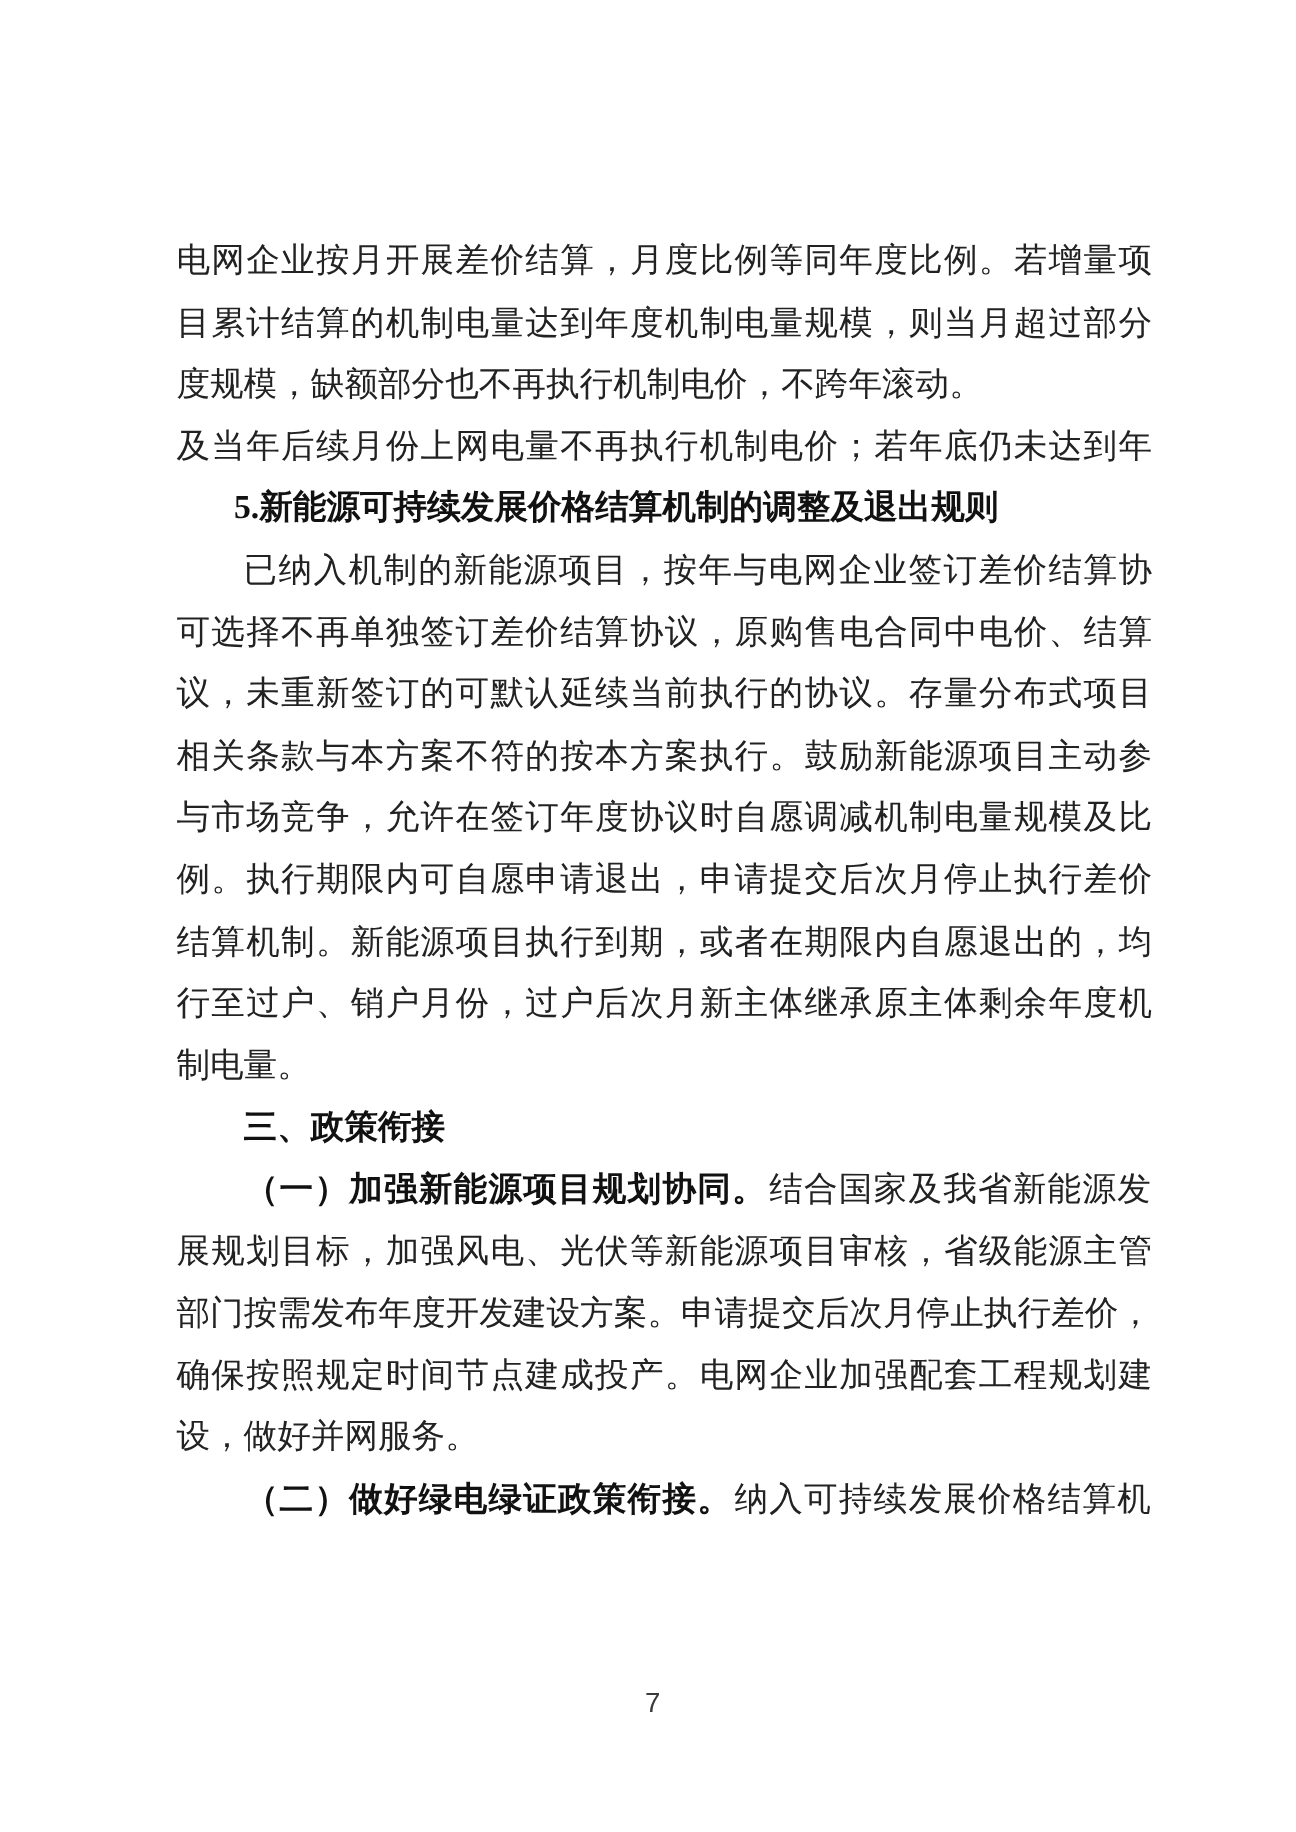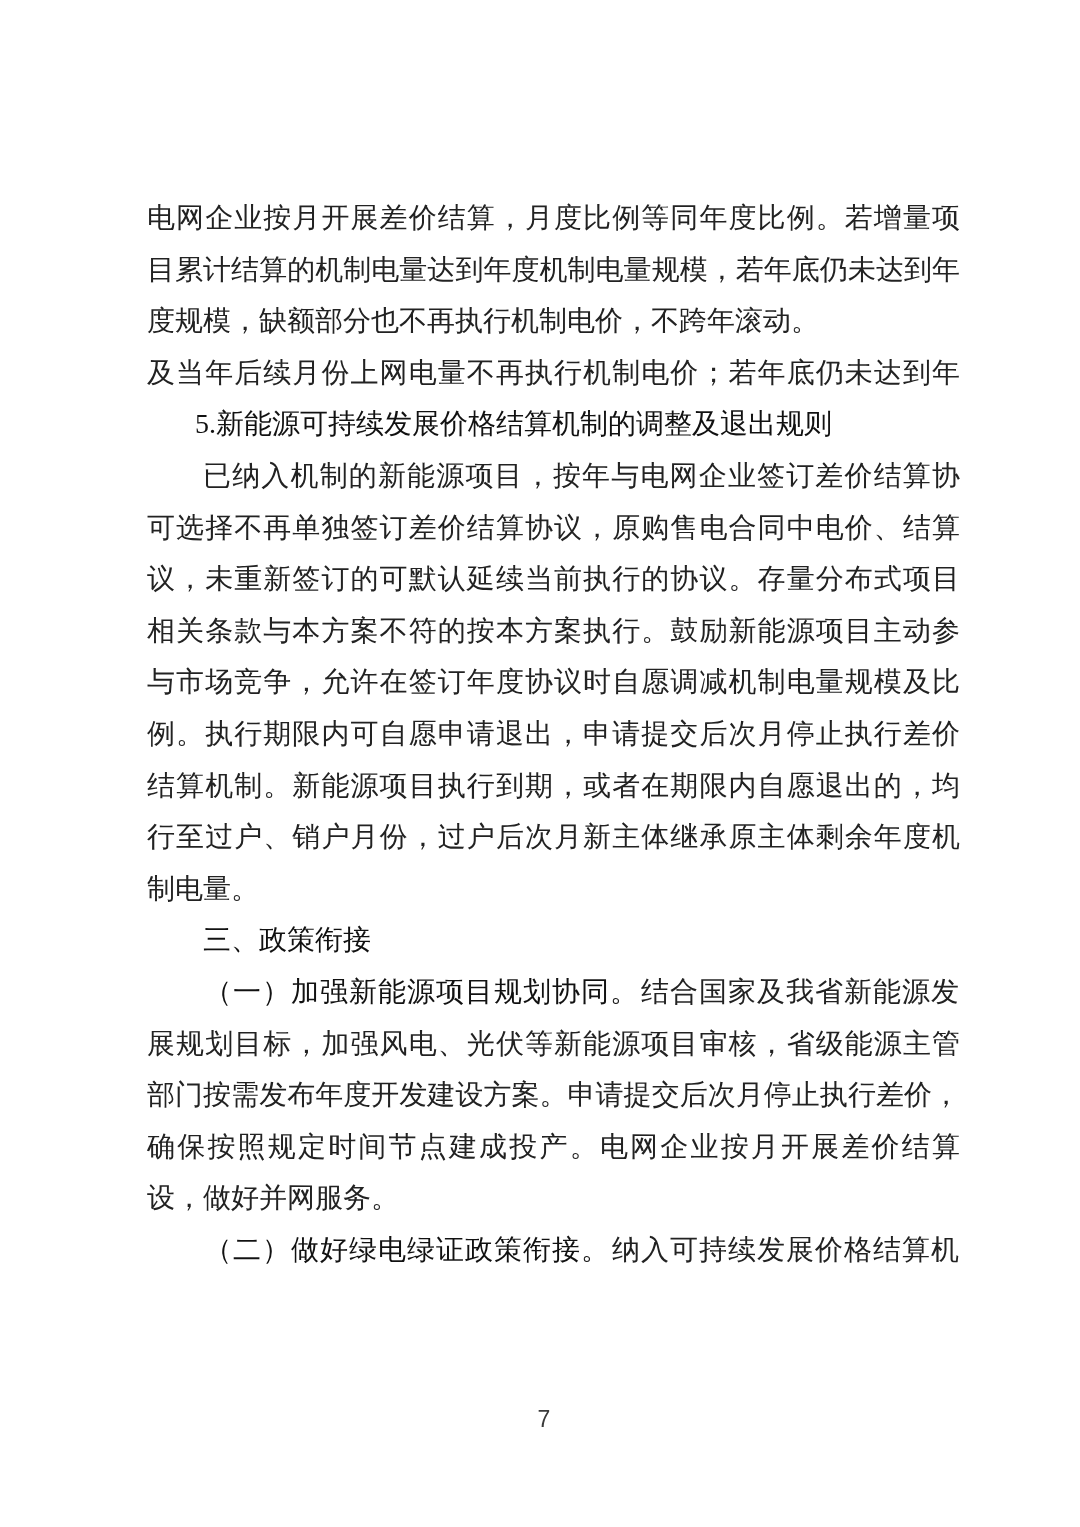--- a/index.html
+++ b/index.html
@@ -20,42 +20,42 @@
     width: 815px;
     font-size: 28px;
     line-height: 50.6px;
   }
   .line { min-height: 50.6px; }
   
   .j { text-align: justify; text-align-last: justify; }
   
   .end { text-align: left; text-align-last: left; }
   .indent { text-indent: 2em; }
-  .heading { font-weight: normal; color: #111111; }
+  .heading { font-weight: bold; color: #111111; }
   .h-num { padding-left: 48px; }
-  .bold { font-weight: normal; color: #111111; }
+  .bold { font-weight: bold; color: #111111; }
   .footer {
     position: absolute;
     top: 1402px;
     left: 0;
     width: 100%;
     text-align: center;
     font-size: 23px;
     font-family: "Liberation Sans", "DejaVu Sans", sans-serif;
     color: #3a3a3a;
   }
 </style>
 </head>
 <body>
 
 <div class="page">
   <div class="body-text">
 
     <div class="line j">电网企业按月开展差价结算，月度比例等同年度比例。若增量项</div>
-    <div class="line j">目累计结算的机制电量达到年度机制电量规模，若年底仍未达到年</div>
+    <div class="line j">目累计结算的机制电量达到年度机制电量规模，则当月超过部分</div>
     <div class="line end">度规模，缺额部分也不再执行机制电价，不跨年滚动。</div>
     <div class="line j">及当年后续月份上网电量不再执行机制电价；若年底仍未达到年</div>
 
     <div class="line heading h-num">5.新能源可持续发展价格结算机制的调整及退出规则</div>
 
     <div class="line j indent">已纳入机制的新能源项目，按年与电网企业签订差价结算协</div>
     <div class="line j">可选择不再单独签订差价结算协议，原购售电合同中电价、结算</div>
     <div class="line j">议，未重新签订的可默认延续当前执行的协议。存量分布式项目</div>
     <div class="line j">相关条款与本方案不符的按本方案执行。鼓励新能源项目主动参</div>
     <div class="line j">与市场竞争，允许在签订年度协议时自愿调减机制电量规模及比</div>
@@ -64,21 +64,21 @@
     <div class="line j">行至过户、销户月份，过户后次月新主体继承原主体剩余年度机</div>
     <div class="line end">制电量。</div>
 
     <div class="line heading indent">三、政策衔接</div>
 
     <div class="line j indent">
       <span class="bold">（一）加强新能源项目规划协同。</span><span>结合国家及我省新能源发</span>
     </div>
     <div class="line j">展规划目标，加强风电、光伏等新能源项目审核，省级能源主管</div>
     <div class="line j">部门按需发布年度开发建设方案。申请提交后次月停止执行差价，</div>
-    <div class="line j">确保按照规定时间节点建成投产。电网企业按月开展差价结算</div>
+    <div class="line j">确保按照规定时间节点建成投产。电网企业加强配套工程规划建</div>
     <div class="line end">设，做好并网服务。</div>
 
     <div class="line j indent">
       <span class="bold">（二）做好绿电绿证政策衔接。</span><span>纳入可持续发展价格结算机</span>
     </div>
 
   </div>
 
   <div class="footer">7</div>
 </div>

